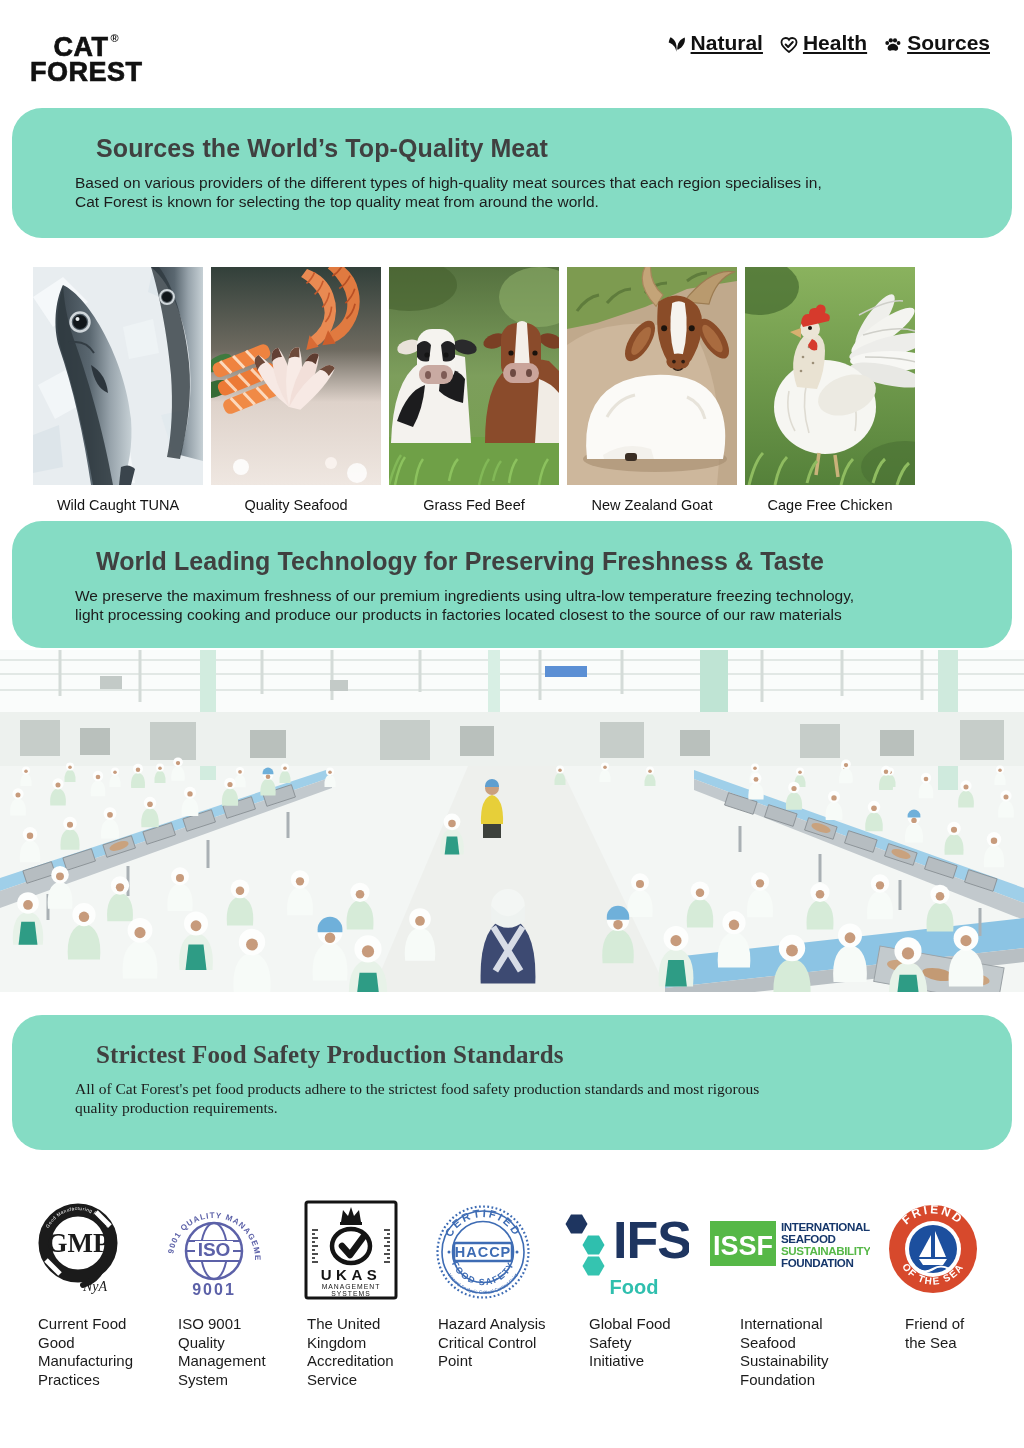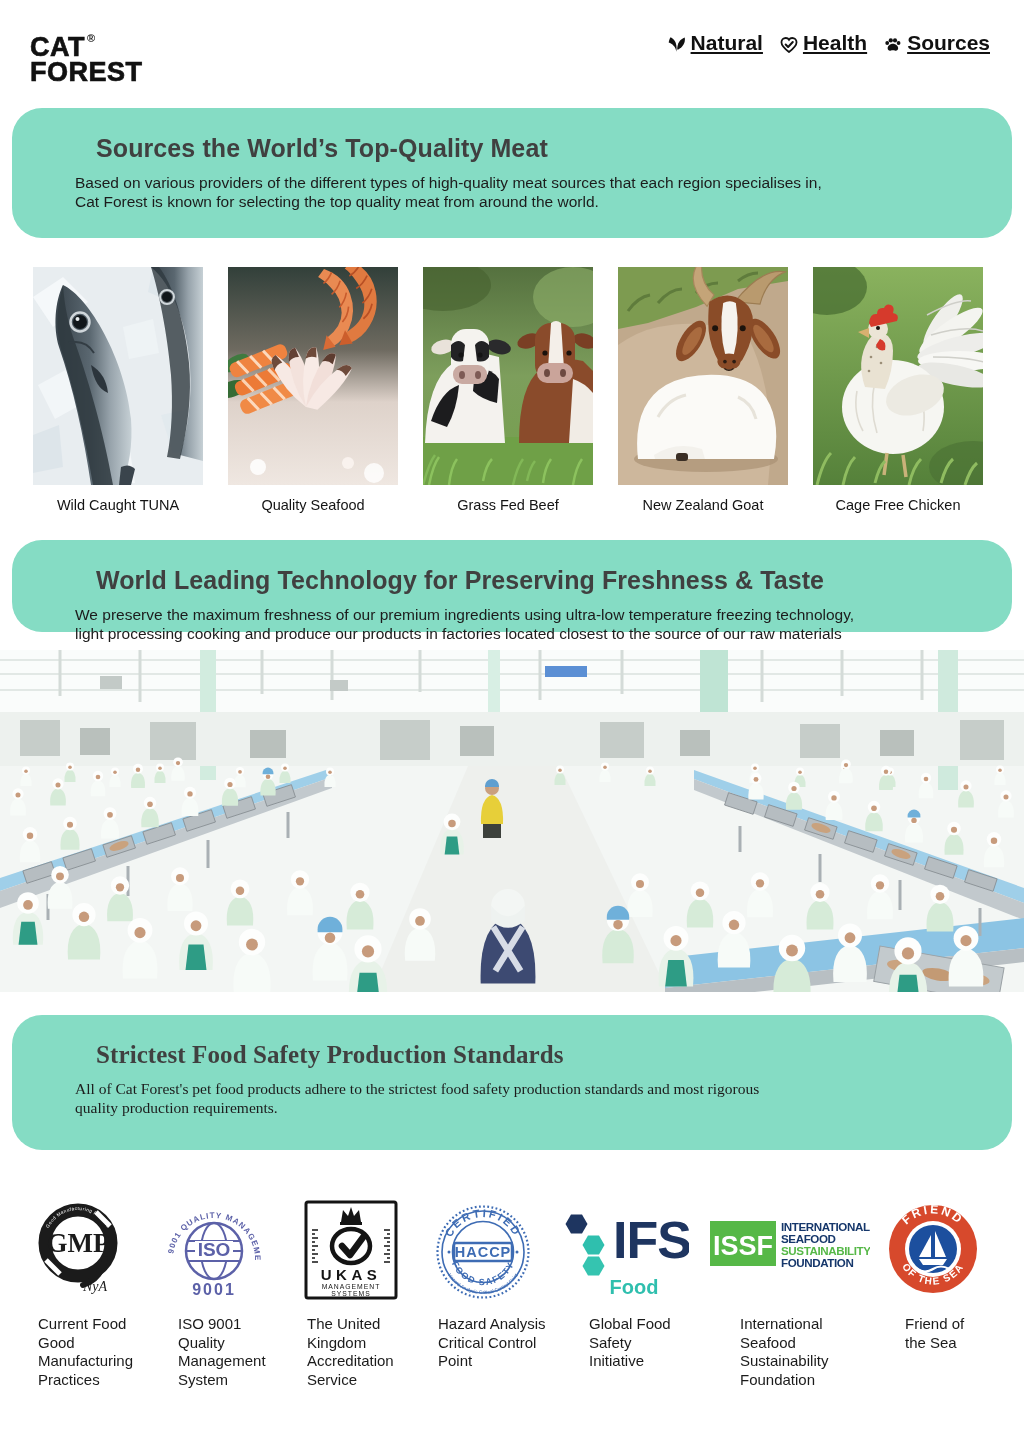--- a/index.html
+++ b/index.html
@@ -1,39 +1,39 @@
 <!DOCTYPE html>
 <html><head>
 <meta charset="utf-8">
 <style>
   html,body{margin:0;padding:0;background:#ffffff;}
   .page{position:relative;width:1024px;height:1448px;background:#fff;overflow:hidden;
         font-family:"Liberation Sans",sans-serif;color:#161616;}
 
   
   .logo{position:absolute;left:30px;top:26px;font-weight:900;font-size:27px;line-height:25px;
-        letter-spacing:.5px;color:#111;-webkit-text-stroke:.7px #111;}
+        letter-spacing:.5px;color:#111;text-align:center;-webkit-text-stroke:.7px #111;}
   .logo sup{font-size:11px;font-weight:700;-webkit-text-stroke:0;vertical-align:14px;margin-left:2px;}
   .tagline{position:absolute;right:34px;top:31px;display:flex;align-items:center;gap:16px;
            font-size:21px;font-weight:700;color:#111;}
   .tag-item{display:flex;align-items:flex-end;gap:4px;text-decoration:underline;}
   .tag-item svg{display:block;}
 
   
   .band{position:absolute;left:12px;width:1000px;background:#85dcc4;border-radius:30px;}
   #band-meat{top:108px;height:130px;}
-  #band-tech{top:540px;height:92px;}
+  #band-tech{top:521px;height:127px;}
   #band-safety{top:1015px;height:135px;font-family:Liberation Serif, serif;}
   .band h2{margin:0;padding:26px 40px 0 84px;font-size:25px;font-weight:600;letter-spacing:.1px;color:#404040;}
   .band h2 b{font-weight:800;}
   .band p{margin:10px 0 0;padding:0 50px 0 63px;font-size:15.5px;line-height:19px;color:#1c1c1c;
           white-space:pre-line;}
 
   
-  .sources{position:absolute;left:33px;top:267px;display:flex;gap:25px;}
+  .sources{position:absolute;left:33px;top:267px;display:flex;gap:8px;}
   .src{width:170px;}
   .src svg{display:block;width:170px;height:218px;}
   .src .cap{margin-top:12px;text-align:center;font-size:14.5px;color:#141414;}
 
   
   .factory{position:absolute;left:0;top:650px;width:1024px;height:342px;}
   .factory svg{display:block;width:1024px;height:342px;}
 
   
   .cert-logo{position:absolute;}

